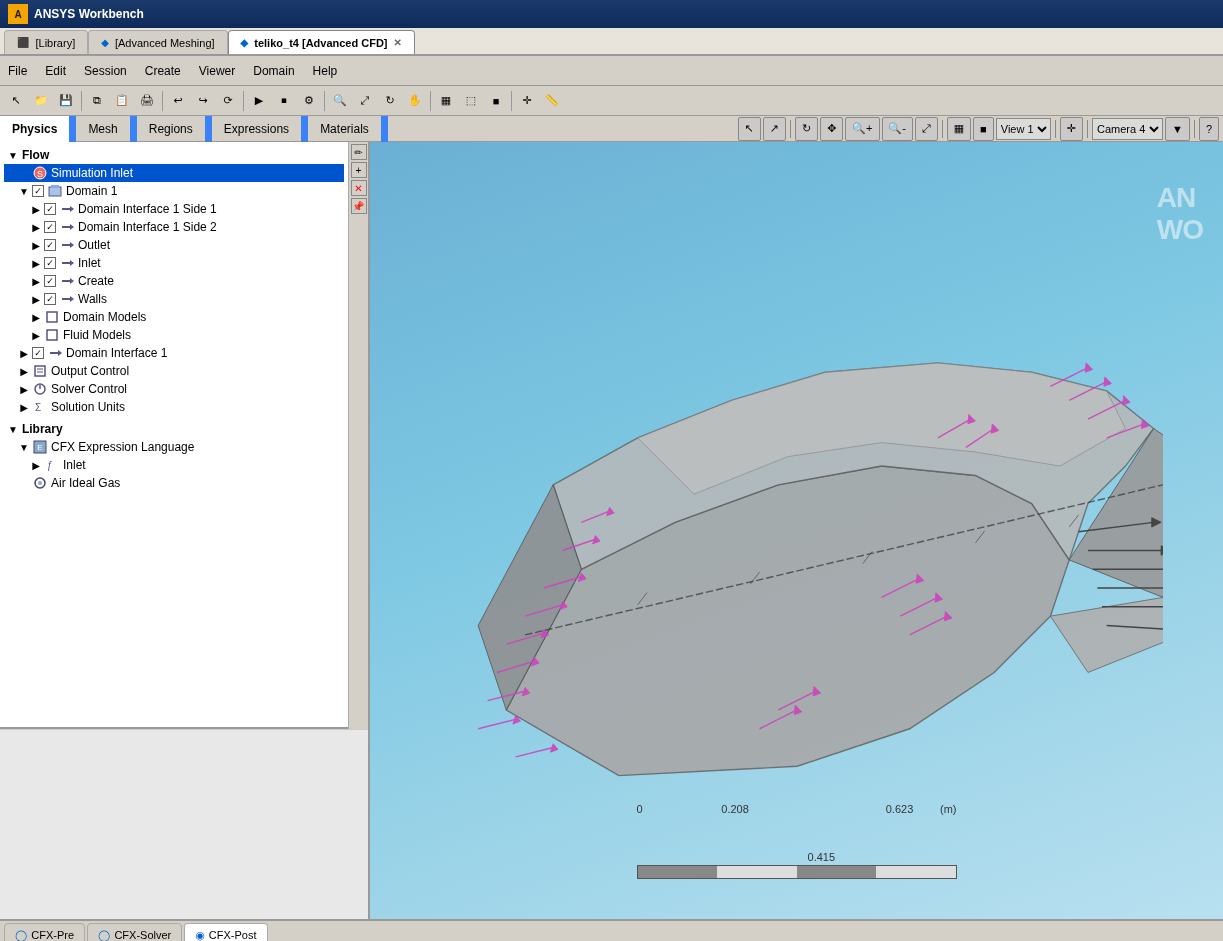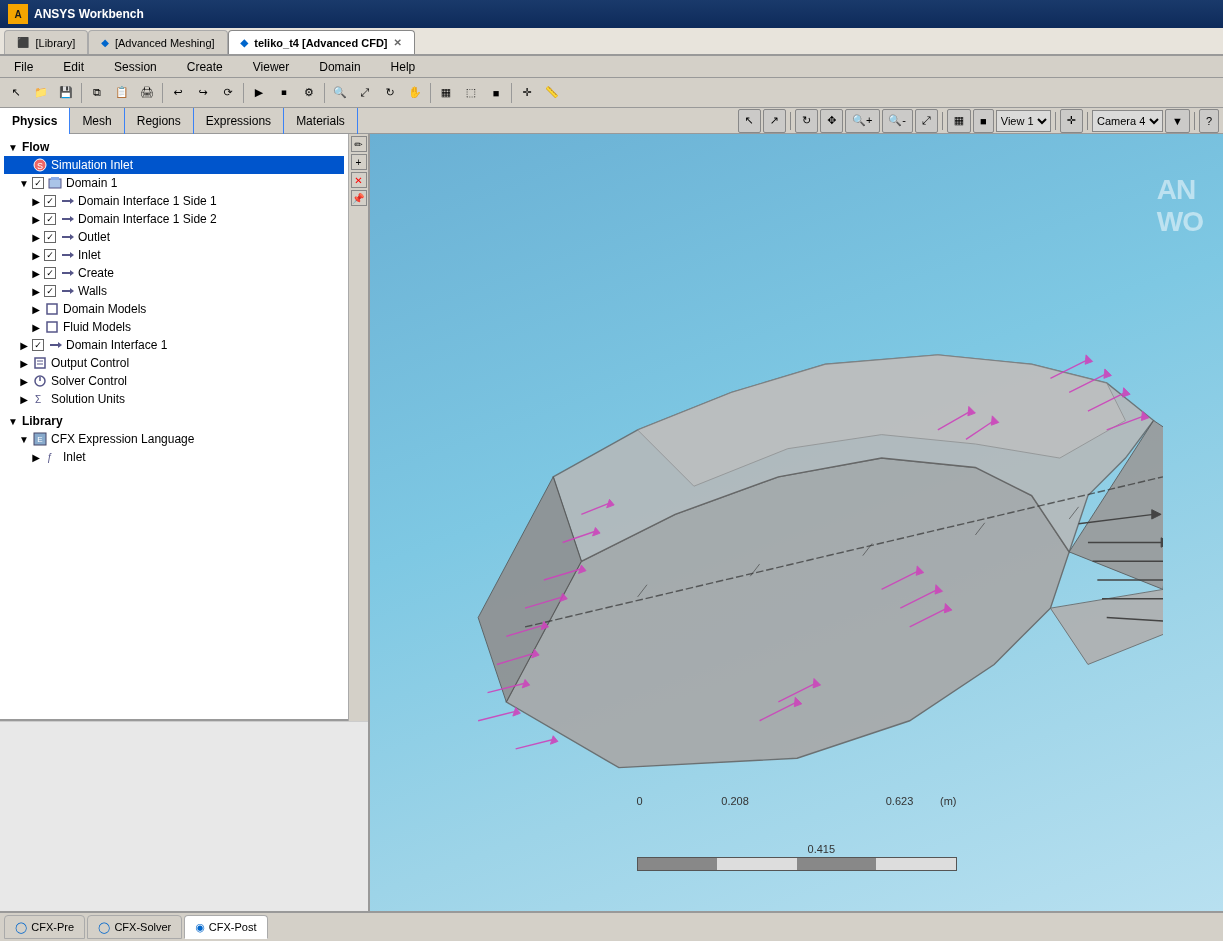--- a/index.html
+++ b/index.html
@@ -43,26 +43,26 @@
     .tab.active {
       background: white;
       border-color: #888;
       font-weight: bold;
     }
     .tab .close-btn { font-size: 10px; color: #666; cursor: pointer; }
 
     
     .menu-bar {
       background: #d4d0c8;
-      height: 22px;
-      display: flex;
-      align-items: center;
-      padding: 0 6px;
+      height: 30px;
+      display: flex;
+      align-items: center;
+      padding: 0 0;
       border-bottom: 1px solid #999;
-      gap: 14px;
+      gap: 2px;
     }
     .menu-item {
       padding: 2px 8px;
       cursor: pointer;
       font-size: 12px;
     }
 
     
     .toolbar {
       background: #d4d0c8;
@@ -95,21 +95,21 @@
       padding: 0;
       border-bottom: 1px solid #999;
     }
     .sub-tab {
       height: 26px;
       padding: 0 12px;
       display: flex;
       align-items: center;
       font-size: 12px;
       cursor: pointer;
-      border-right: 1px solid #3b82f6;
+      border-right: 7px solid #3b82f6;
     }
     .sub-tab.active { background: white; font-weight: bold; }
 
     
     .main-layout {
       display: flex;
       height: calc(941px - 28px - 28px - 22px - 30px - 26px - 30px);
     }
 
     
@@ -614,20 +614,30 @@
         <div class="tree-item indent-2">
           <span class="tree-expander">▶</span>
           <span class="tree-icon">
             <svg width="14" height="14" viewBox="0 0 14 14">
                 <text x="2" y="11" font-size="10" fill="#558">ƒ</text>
               </svg>
           </span>
           <span>Inlet</span>
         </div>
 
+        <div class="tree-item indent-1">
+          <span class="tree-expander"> </span>
+          <span class="tree-icon">
+            <svg width="14" height="14" viewBox="0 0 14 14">
+                <ellipse cx="7" cy="7" rx="5" ry="5" fill="none" stroke="#446" stroke-width="1.5"></ellipse>
+                <ellipse cx="7" cy="7" rx="2" ry="2" fill="#88aacc"></ellipse>
+              </svg>
+          </span>
+          <span>Air Ideal Gas</span>
+        </div>
 
       </div>
 
       <div class="side-btns">
         <div class="side-btn" title="Edit">✏</div>
         <div class="side-btn" title="Add">+</div>
         <div class="side-btn" title="Delete" style="color:red;">✕</div>
         <div class="side-btn" title="Pin">📌</div>
       </div>
     </div>

